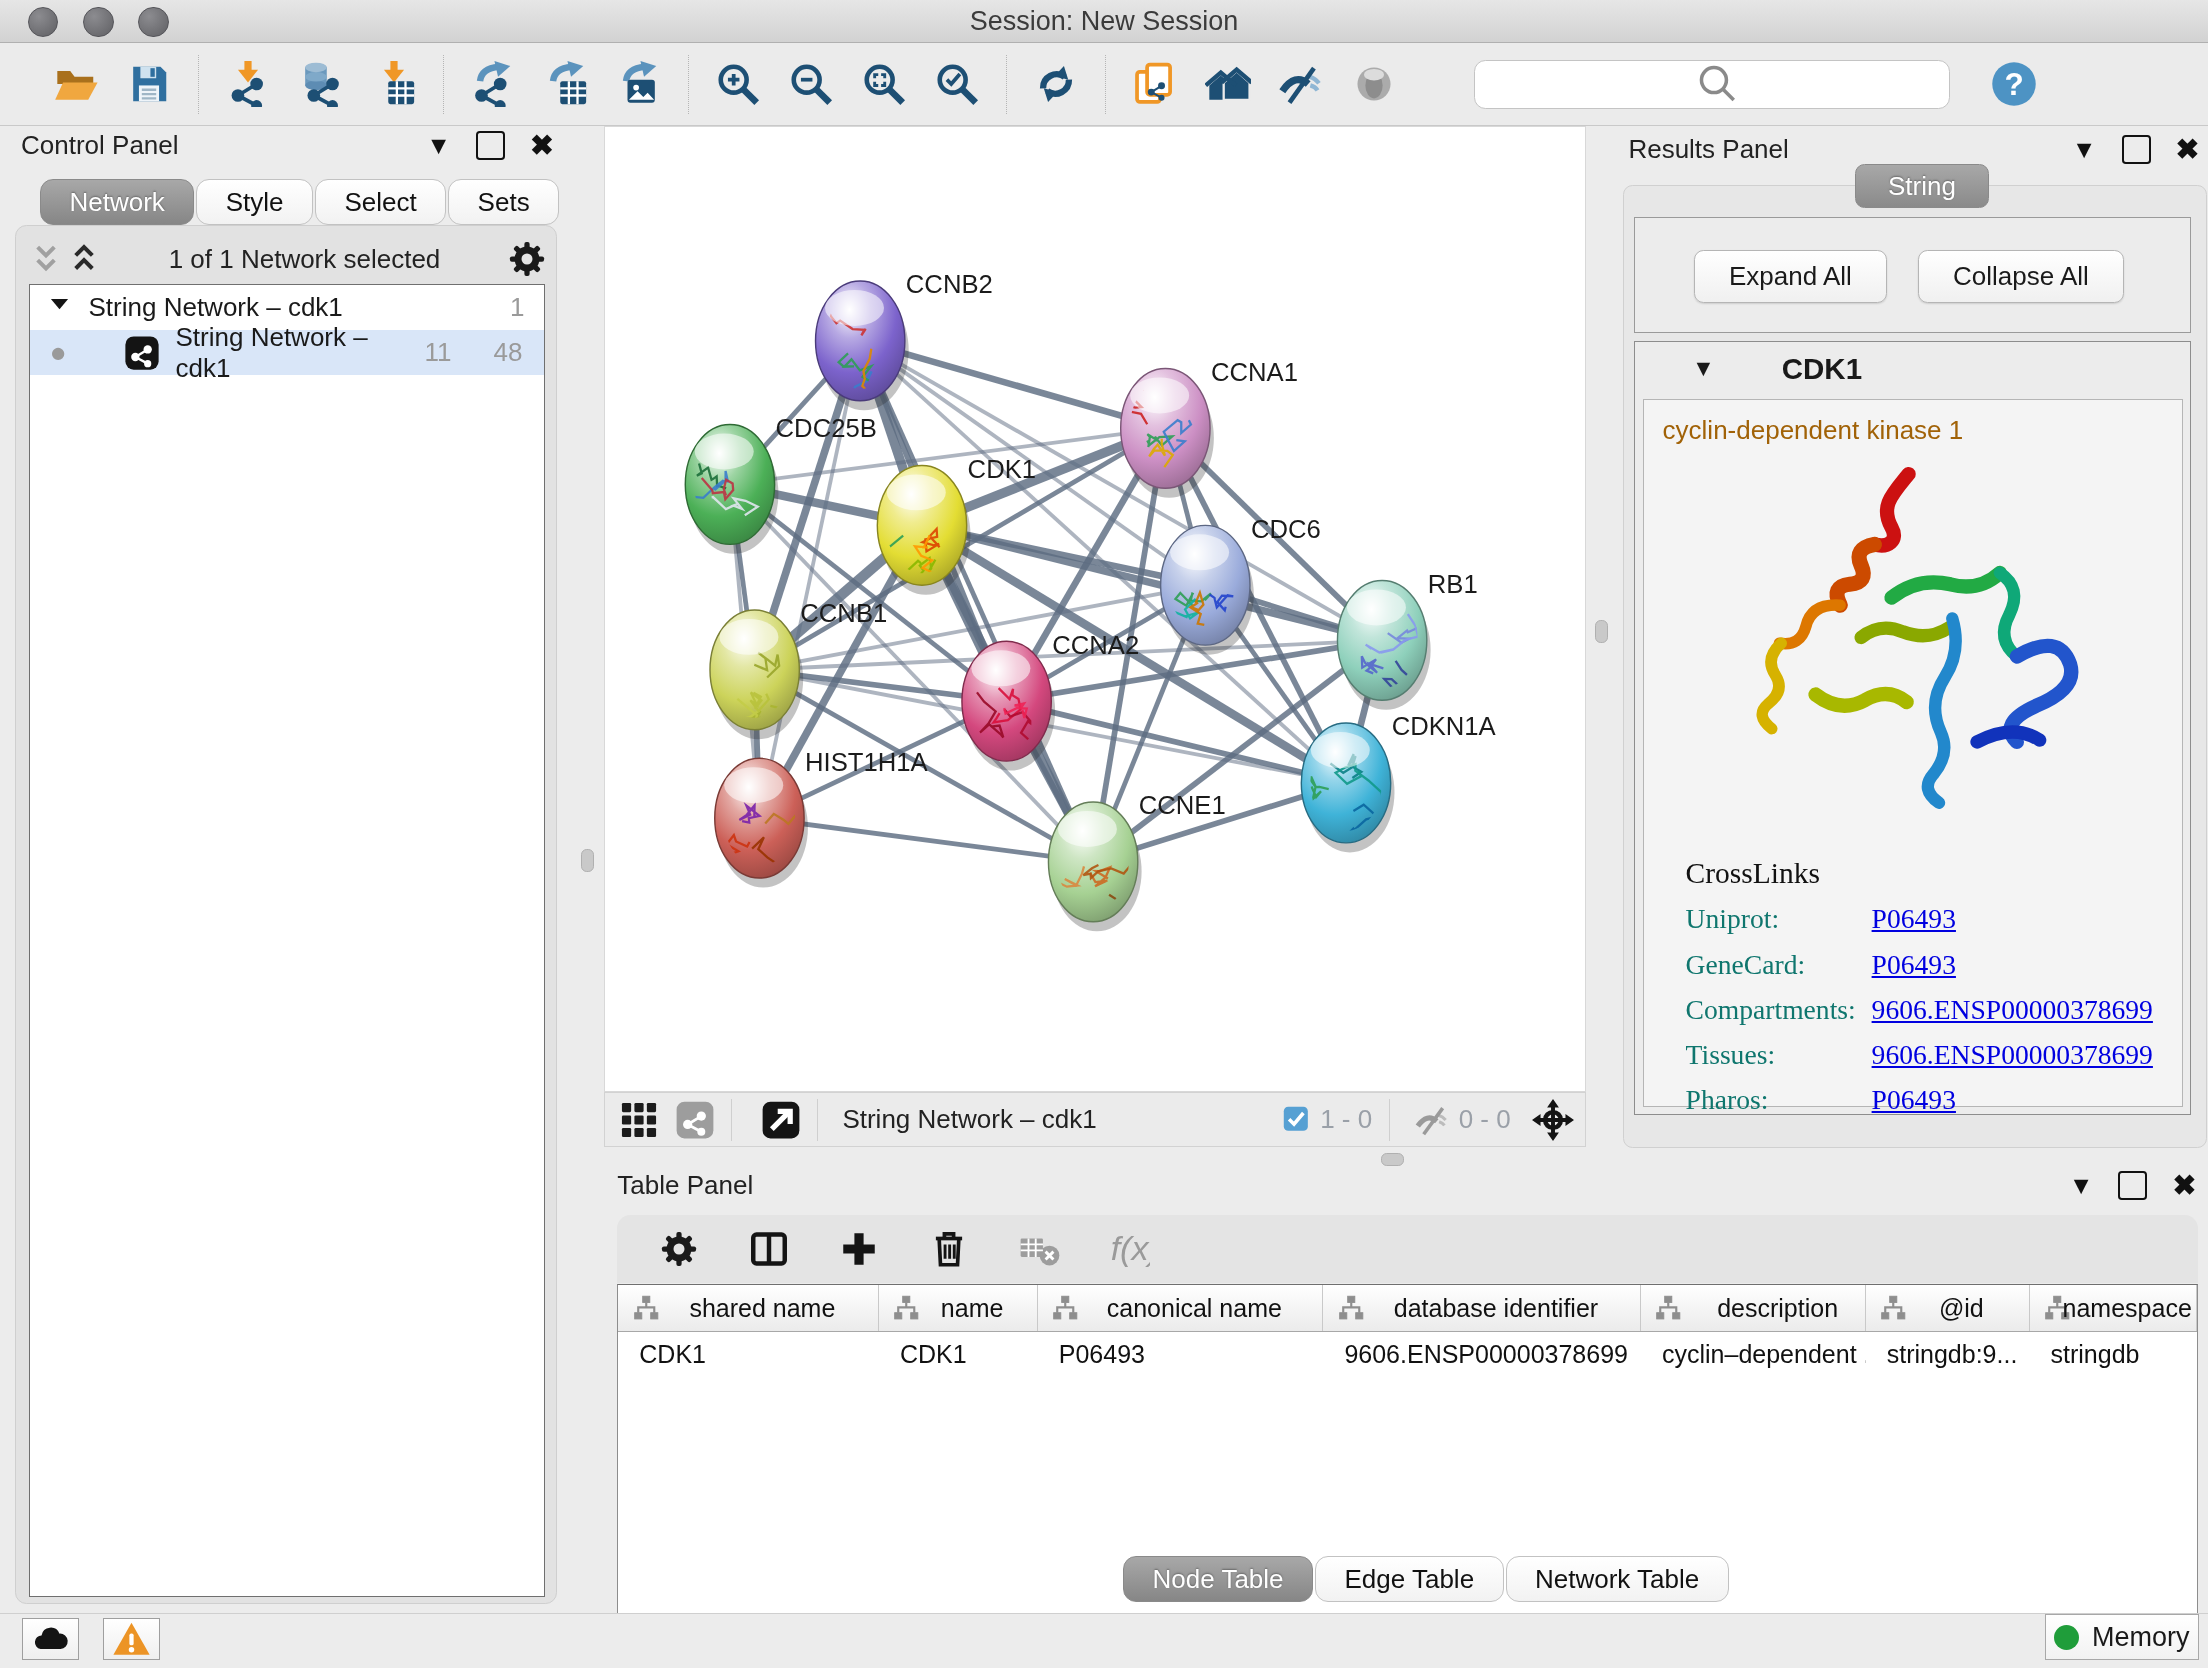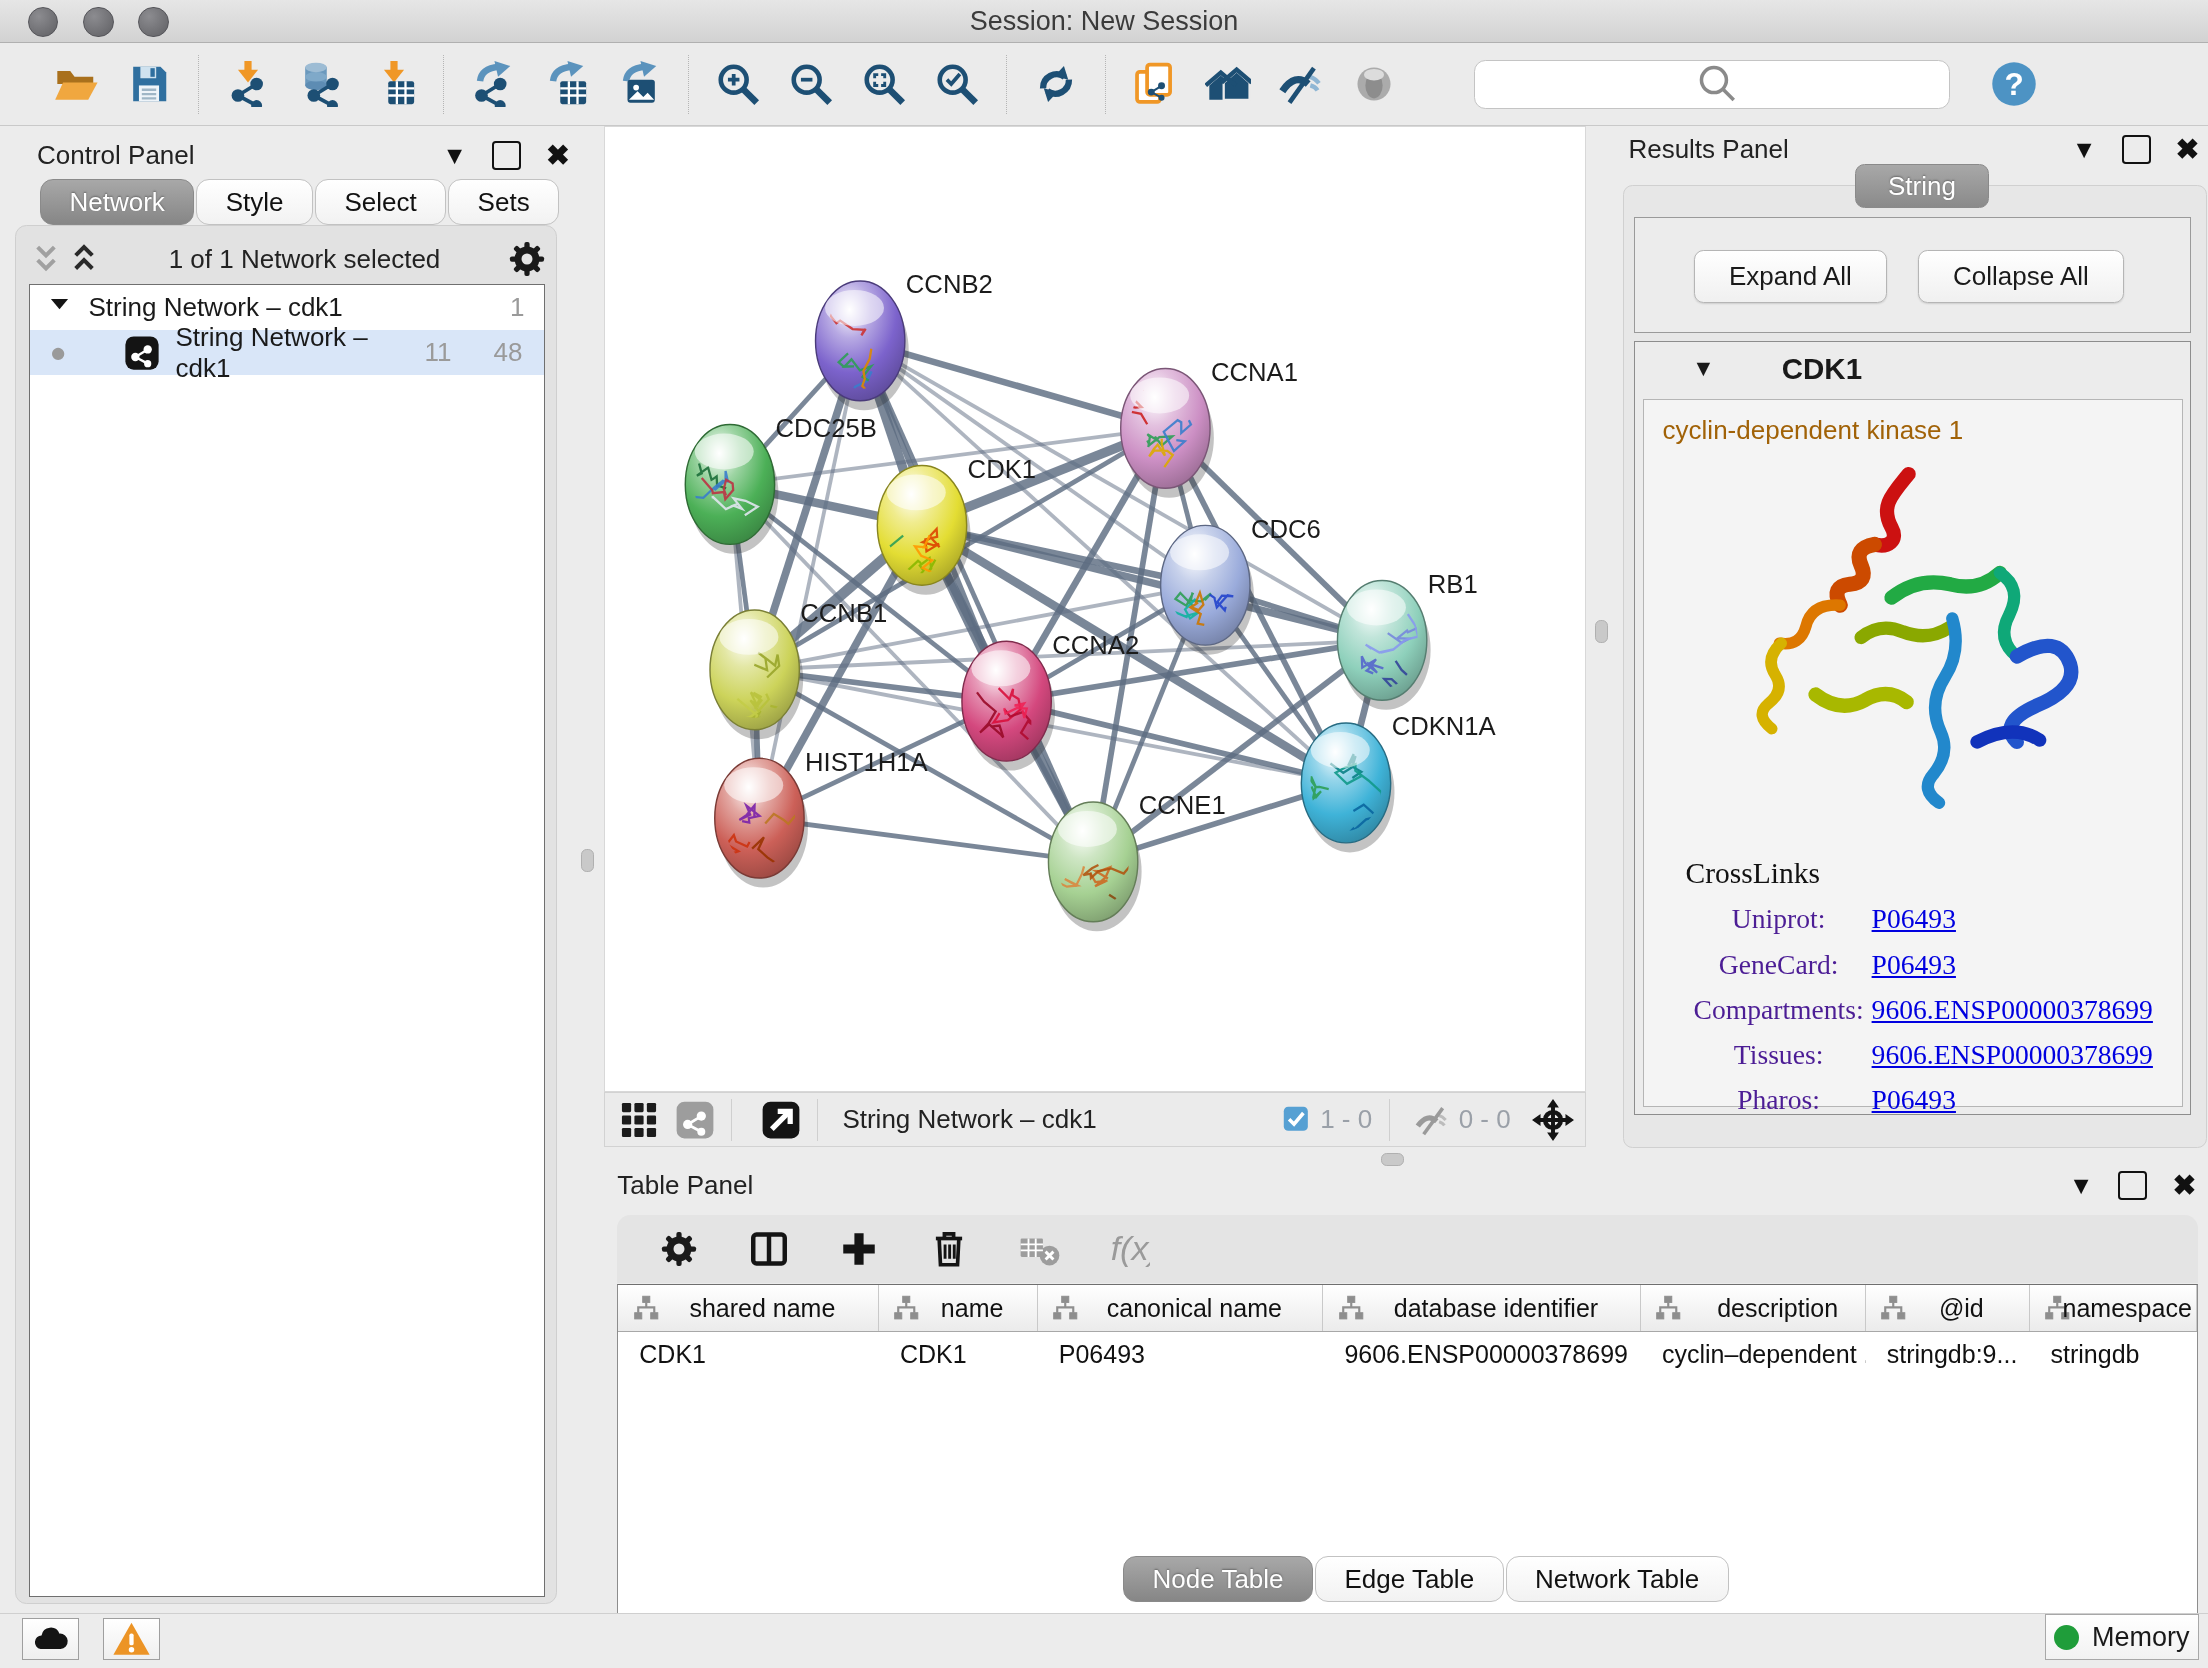--- a/index.html
+++ b/index.html
@@ -28,21 +28,21 @@
   #search-field svg{width:32px;height:32px;}
   #help-btn{margin-left:40px;}
   #help-btn svg{width:51px;height:51px;}
   
   .panel-head{display:flex;align-items:center;font-size:26px;color:#222;}
   .panel-ctrls{margin-left:auto;display:flex;align-items:center;gap:25px;}
   .pc{font-size:25px;color:#111;cursor:pointer;line-height:1;}
   .pc-box{width:25px;height:25px;border:2.9px solid #111;border-radius:3.8px;}
   
   #control-panel{left:0;top:126px;width:571px;height:1484px;}
-  #cp-head{left:21px;top:14px;width:533px;margin-left:16px;}
+  #cp-head{left:21px;top:4px;width:533px;}
   .tabs-row{display:flex;gap:1.9px;}
   .tab{height:44px;line-height:44px;padding:0 28.5px;font-size:26px;border:1px solid #c2c2c2;
     border-radius:13px;background:linear-gradient(#ffffff,#f2f2f2);color:#111;cursor:pointer;}
   .tab.sel{background:linear-gradient(#a8a8a8,#868686);color:#fff;text-shadow:0 -1px 1.9px #666;border-color:#8a8a8a;}
   #cp-tabs{left:40px;top:53px;}
   #cp-box{left:15px;top:99px;width:540px;height:1377px;background:#e2e2e2;border-radius:11.4px;border:1px solid #cfcfcf;}
   #cp-selrow{left:27px;top:112px;width:521px;height:42px;display:flex;align-items:center;font-size:26px;}
   #cp-selrow .lbl{flex:1;text-align:center;color:#222;}
   #cp-selrow svg{width:38px;height:38px;}
   #cp-list{left:28.5px;top:158px;width:514px;height:1311px;background:#fff;border:1.9px solid #6f6f6f;}
@@ -73,21 +73,21 @@
   #rp-gene-box{left:17px;top:215px;width:555px;height:772px;background:#ececec;border:1px solid #8d8d8d;}
   #rp-gene-head{display:flex;align-items:center;height:53px;padding-left:57px;gap:67px;}
   #rp-gene-head .tri{font-size:23px;}
   #rp-gene-head .g{font-size:29.5px;font-weight:bold;}
   #rp-inner{position:absolute;left:7.6px;top:57px;width:538px;height:706px;background:#f4f4f4;border:1px solid #b5b5b5;}
   #rp-desc{font-size:26px;color:#a16207;padding:15px 0 0 19px;}
   #protein-wrap{position:absolute;left:105px;top:57px;width:342px;height:380px;}
   #crosslinks{position:absolute;left:42px;top:457px;font-family:"Liberation Serif",serif;}
   #crosslinks .cl-title{font-size:29.5px;font-weight:normal;color:#111;}
   .cl-row{display:flex;font-size:27.6px;margin-top:13.3px;}
-  .cl-row .l{width:186px;color:#4c1d95;text-align:center;}
+  .cl-row .l{width:186px;color:#0f766e;}
   .cl-row a{color:#0000e0;text-decoration:underline;}
   
   #table-panel{left:604px;top:1147px;width:1605px;height:466px;}
   #tp-head{left:13.3px;top:23px;width:1579px;}
   #tp-toolbar{left:13.3px;top:68px;width:1581px;height:68px;background:#e4e4e4;border-radius:13.3px 13.3px 0 0;
     display:flex;align-items:center;gap:42px;padding-left:38px;box-sizing:border-box;}
   #tp-toolbar .tb-btn svg{width:42px;height:42px;}
   #tp-table{left:13.3px;top:137px;width:1581px;height:436px;background:#fff;border:1.9px solid #8d8d8d;box-sizing:border-box;border-top-color:#6f6f6f;}
   #tp-cols{display:flex;height:46px;background:linear-gradient(#ffffff,#ebebeb);border-bottom:1px solid #a8a8a8;}
   .col-h{display:flex;align-items:center;border-right:1px solid #c9c9c9;box-sizing:border-box;overflow:hidden;}

